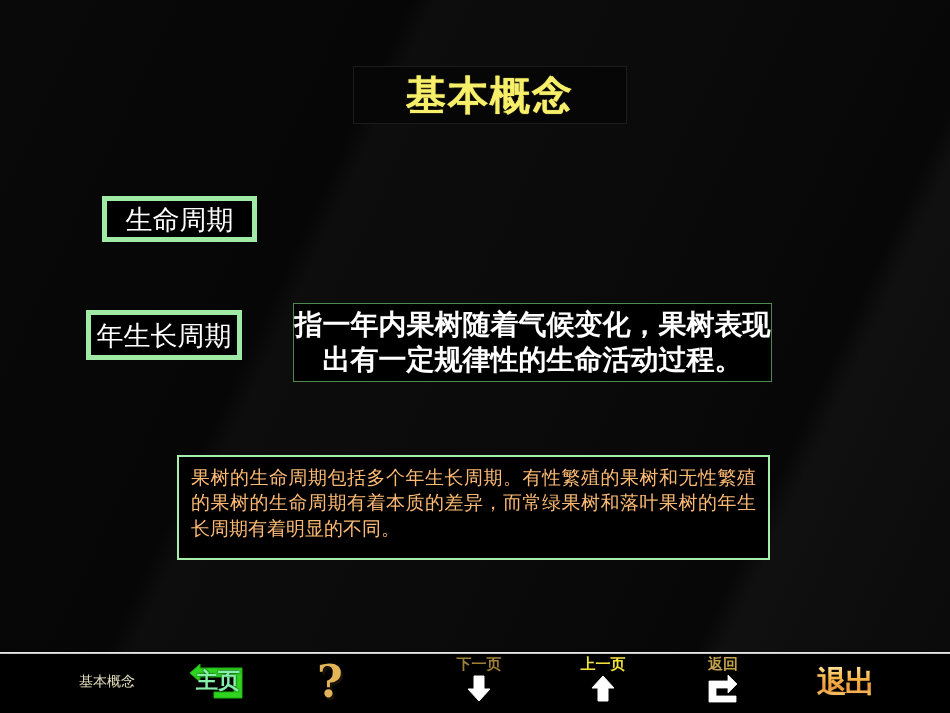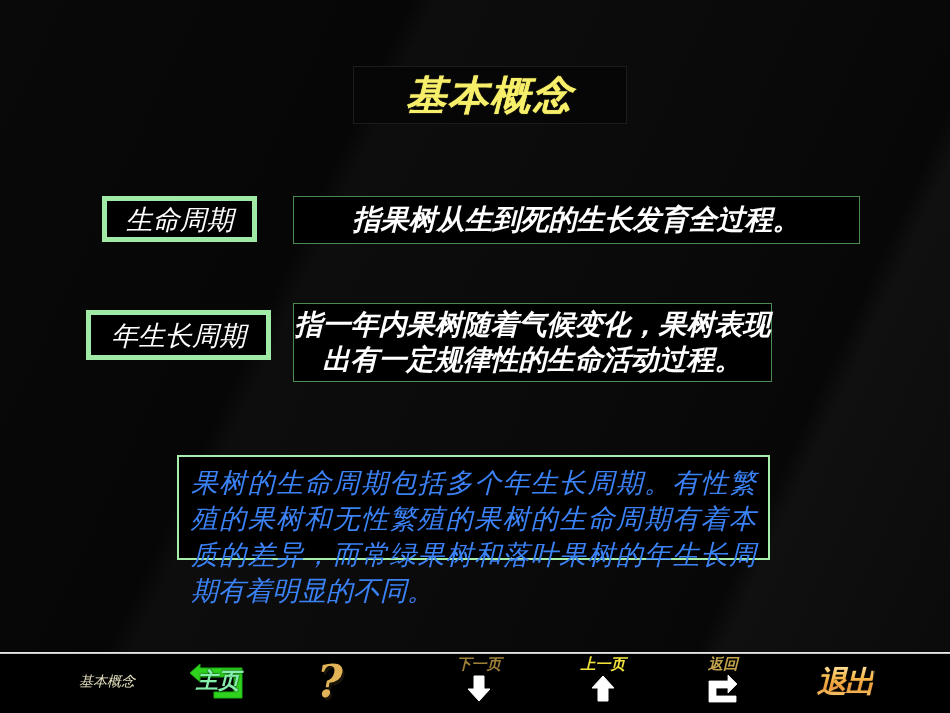--- a/index.html
+++ b/index.html
@@ -21,21 +21,20 @@
     background:
       linear-gradient(115deg,
         #090909 0%,
         #060606 32%,
         #0d0d0d 34%,
         #0a0a0a 60%,
         #070707 78%,
         #101010 80%,
         #0a0a0a 100%);
     overflow: hidden;
-    font-style: italic;
   }
 
   
   #title-box {
     position: absolute;
     left: 353px;
     top: 66px;
     width: 274px;
     height: 58px;
     background: #060606;
@@ -68,21 +67,21 @@
   }
   .term-text {
     font-family: "DejaVu Serif", "Liberation Serif", serif;
     font-size: 27px;
     color: #ffffff;
     line-height: 1;
     white-space: nowrap;
   }
 
   #term-box-1 { left: 71px;  top: 196px; width: 155px; height: 46px; }
-  #term-box-2 { left: 55px;  top: 310px; width: 185px; height: 50px; }
+  #term-box-2 { left: 55px;  top: 310px; width: 156px; height: 50px; }
 
   
   .def-box {
     position: absolute;
     background: #000;
     border: 1px solid #4c8a52;
     box-sizing: border-box;
     display: flex;
     align-items: center;
     justify-content: center;
@@ -107,22 +106,22 @@
     top: 455px;
     width: 593px;
     height: 105px;
     background: #000;
     border: 2px solid #a6efab;
     box-sizing: border-box;
     padding: 8px 12px 0 12px;
   }
   #note-text {
     font-family: "DejaVu Serif", "Liberation Serif", serif;
-    font-size: 27px;
-    color: #3b82f6;
+    font-size: 19px;
+    color: #fdba74;
     line-height: 1.33;
     text-align: justify;
     white-space: pre-line;
   }
 
   
   #nav-divider {
     position: absolute;
     left: 0;
     top: 652px;
@@ -245,23 +244,20 @@
 <body>
 
 <div id="slide">
 
   <div id="title-box">
     <span id="title-text">基本概念</span>
   </div>
 
   <div class="term-box" id="term-box-1">
     <span class="term-text">生命周期</span>
-  </div>
-  <div class="def-box" id="def-box-1">
-    <span class="def-text">指果树从生到死的生长发育全过程。</span>
   </div>
 
   <div class="term-box" id="term-box-2">
     <span class="term-text">年生长周期</span>
   </div>
   <div class="def-box" id="def-box-2">
     <span class="def-text" style="white-space:pre-line;">指一年内果树随着气候变化，果树表现
 出有一定规律性的生命活动过程。</span>
   </div>
 

